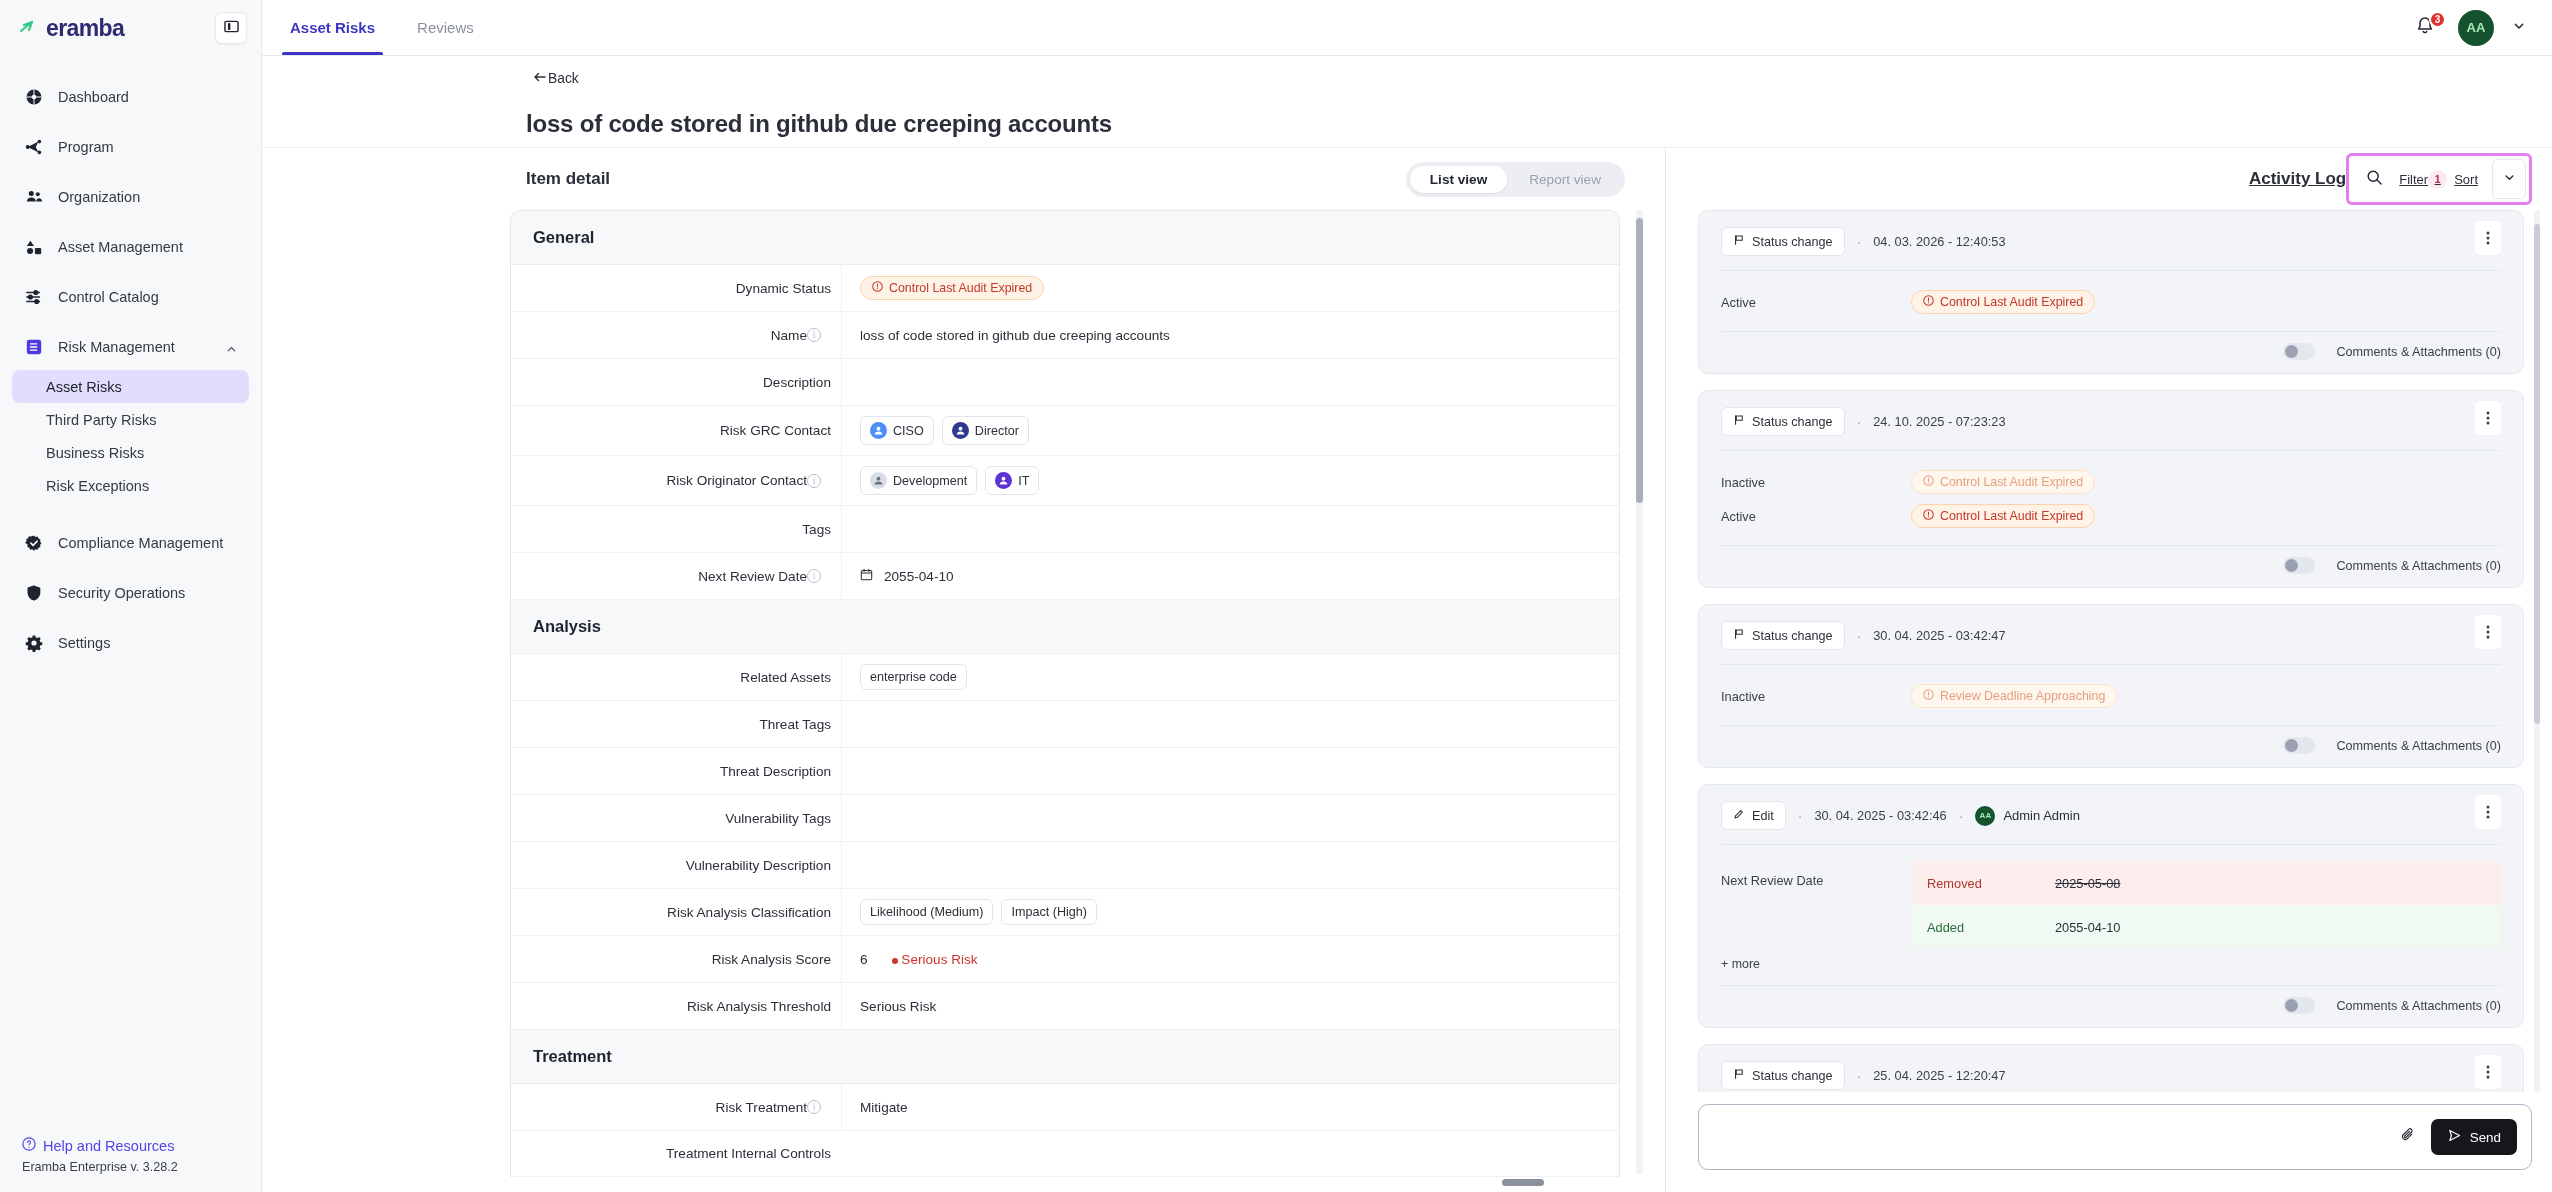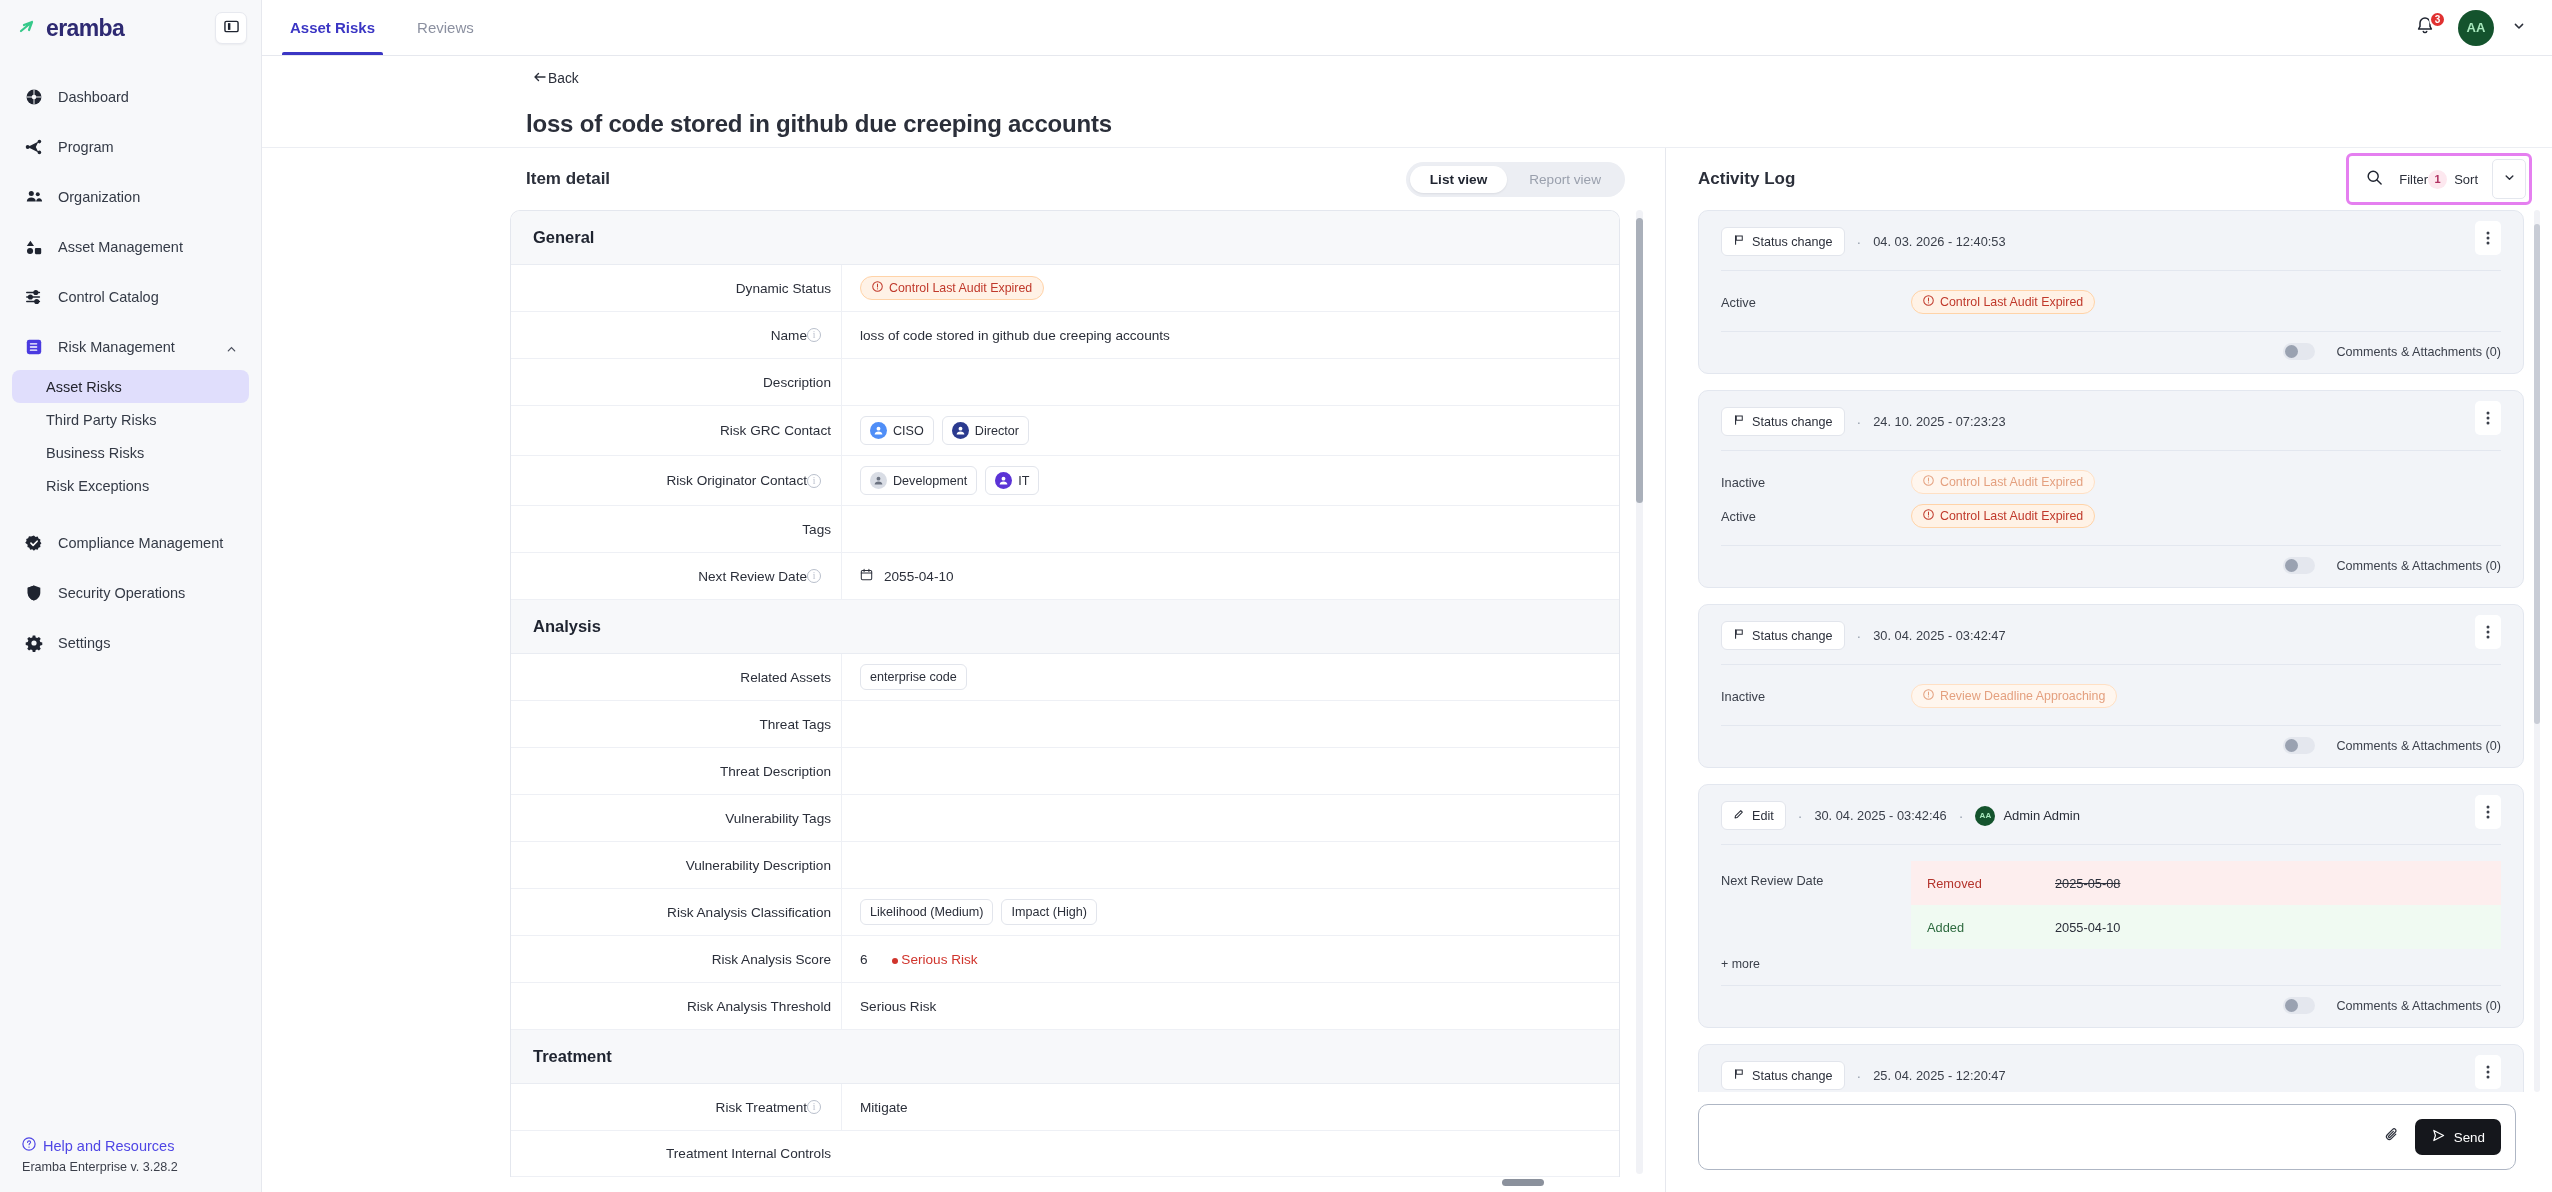--- a/index.html
+++ b/index.html
@@ -203,22 +203,23 @@
   }
   .hscroll {
     position: absolute; bottom: 6px; left: 1240px;
     width: 42px; height: 7px; border-radius: 4px; background: #8b919c;
   }
 
   
   .col-right { flex: 1; display: flex; flex-direction: column; min-width: 0; min-height: 0; }
   .log-head {
     height: 62px; flex: 0 0 62px;
-    display: flex; align-items: center; justify-content: space-between;
+    display: flex; align-items: center; justify-content: flex-end;
     padding: 0 20px 0 32px;
+    text-decoration: underline;
   }
   .log-head h2 { font-size: 17px; font-weight: 700; color: #2b2f3a; }
   .filter-outline {
     border: 3px solid #e57ff0; border-radius: 6px; padding: 3px;
   }
   .filter-box {
     display: flex; align-items: center; gap: 0;
     background: #fff; border-radius: 4px;
     padding: 0 0 0 12px; height: 40px;
   }
@@ -301,21 +302,21 @@
   .diff-row { display: flex; align-items: center; height: 44px; padding: 0 16px; }
   .diff-row.removed { background: #fdeeee; }
   .diff-row.added { background: #f0faf2; }
   .diff-kind { width: 128px; min-width: 128px; font-size: 12.8px; }
   .diff-kind.removed { color: #b4342c; }
   .diff-kind.added { color: #2d6a3f; }
   .diff-val { font-size: 12.8px; color: #2b2f3a; }
   .diff-val.struck { text-decoration: line-through; }
   .more-link { font-size: 12.4px; color: #3a3f4a; padding: 8px 0 4px 0; cursor: pointer; }
 
-  .composer-wrap { flex: 0 0 auto; padding: 12px 36px 22px 32px; background: #fff; }
+  .composer-wrap { flex: 0 0 auto; padding: 12px 20px 22px 32px; background: #fff; }
   .composer {
     border: 1px solid #aeb6c4; border-radius: 10px;
     height: 66px; display: flex; align-items: center; justify-content: flex-end;
     padding: 0 14px; gap: 14px; background: #fff;
   }
   .clip { cursor: pointer; display: flex; }
   .send-btn {
     background: #15171c; color: #fff; border-radius: 7px;
     padding: 9px 16px; font-size: 13.4px; display: flex; align-items: center; gap: 8px;
     cursor: pointer;

